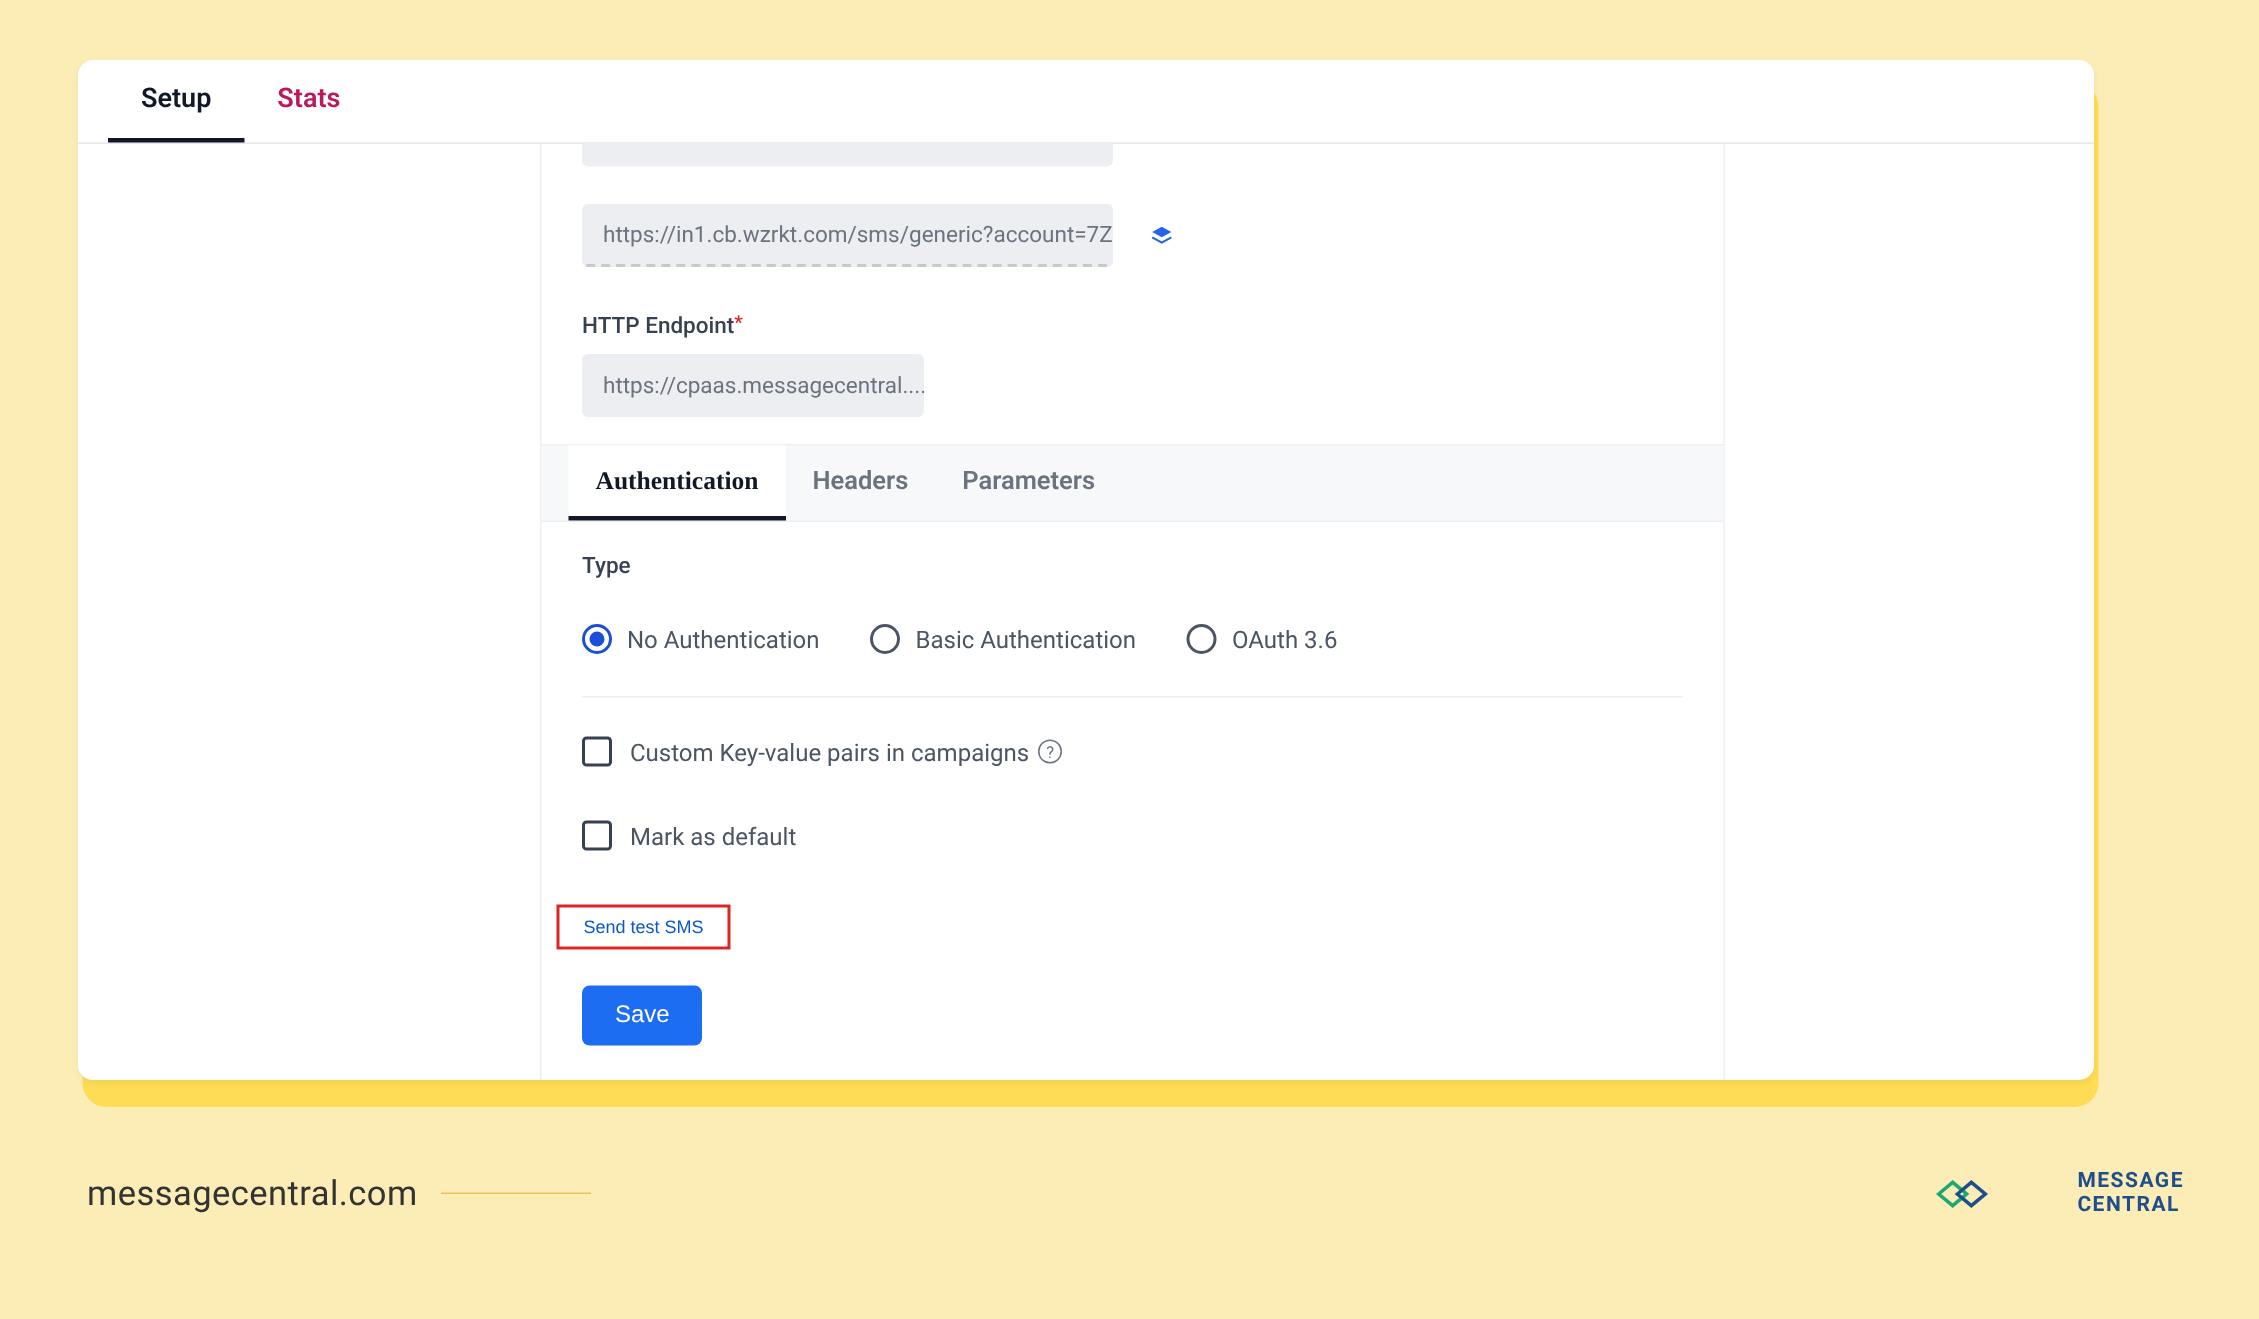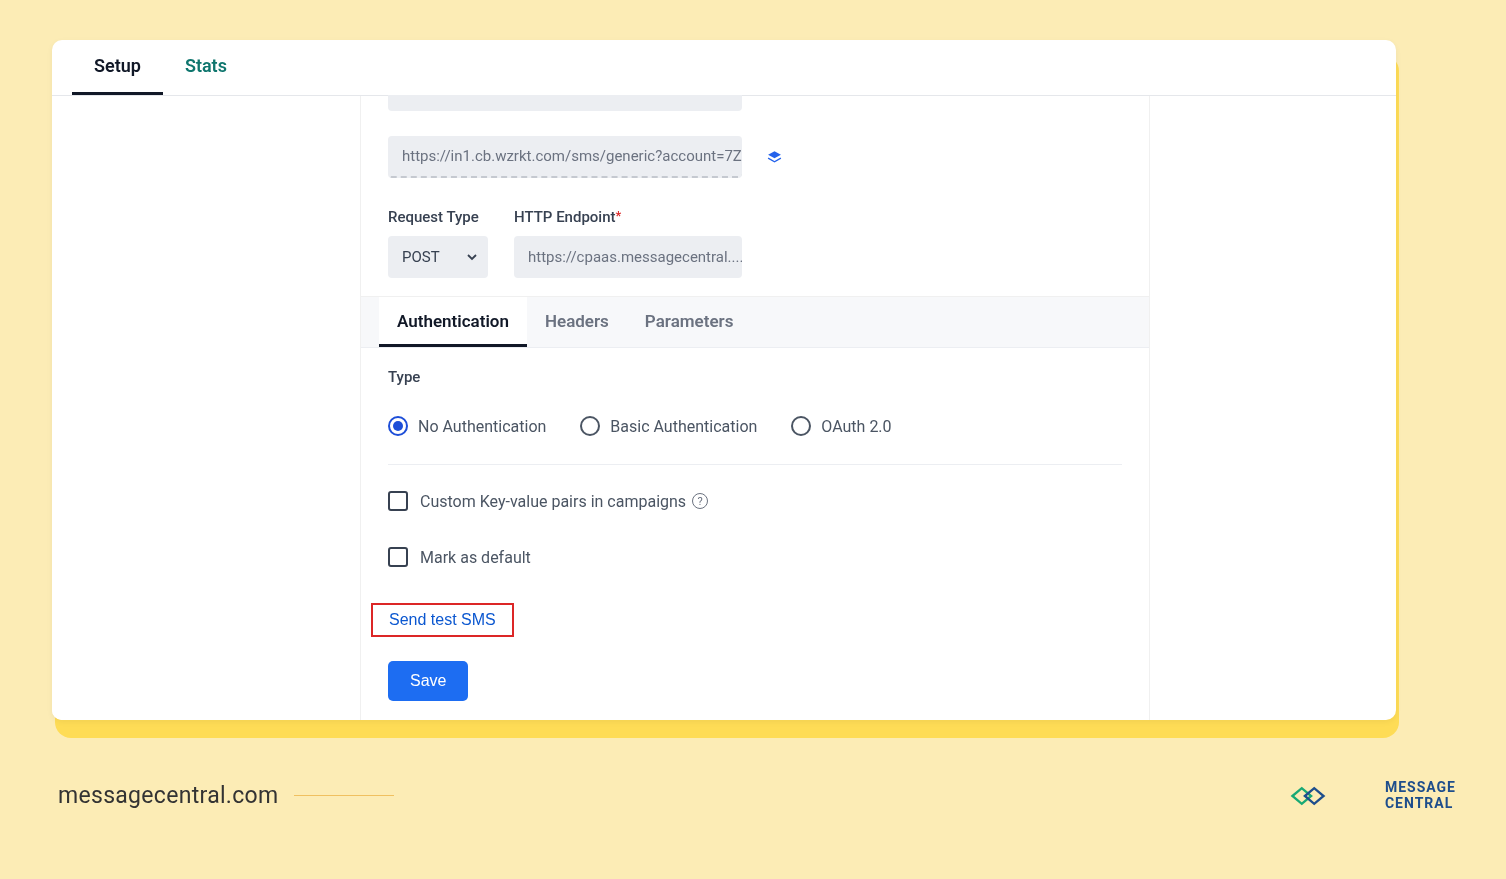--- a/index.html
+++ b/index.html
@@ -35,21 +35,21 @@
     display: flex;
     border-bottom: 1px solid #e5e7eb;
     padding-left: 20px;
     height: 56px;
     align-items: flex-end;
   }
   .top-tab {
     padding: 15px 22px 16px 22px;
     font-size: 18px;
     font-weight: 600;
-    color: #0f766e;
+    color: #be185d;
     cursor: pointer;
     border-bottom: 3px solid transparent;
   }
   .top-tab.active {
     color: #111827;
     border-bottom: 3px solid #111827;
   }
   .content-area {
     display: flex;
     height: calc(100% - 56px);
@@ -173,20 +173,21 @@
     color: #6b7280;
     cursor: pointer;
     border-bottom: 3px solid transparent;
     display: flex;
     align-items: center;
   }
   .sub-tab.active {
     color: #111827;
     border-bottom: 3px solid #111827;
     background: #fff;
+    font-family: Liberation Serif, serif;
   }
   .auth-body {
     padding: 20px 27px 10px 27px;
   }
   .radio-row {
     display: flex;
     gap: 34px;
     margin-top: 30px;
     margin-bottom: 28px;
     align-items: center;
@@ -253,21 +254,21 @@
     display: inline-flex;
     align-items: center;
     justify-content: center;
     font-size: 11px;
     color: #6b7280;
   }
   .send-test-btn {
     border: 2px solid #dc2626;
     background: #fff;
     color: #0b57d0;
-    font-size: 16px;
+    font-size: 12px;
     padding: 6px 16px;
     margin-left: -17px;
     font-weight: 400;
     cursor: pointer;
     margin-bottom: 24px;
     display: inline-block;
   }
   .save-btn {
     background: #1d6df2;
     color: #fff;
@@ -340,29 +341,20 @@
 
         <div class="callback-row">
           <div class="callback-input">https://in1.cb.wzrkt.com/sms/generic?account=7Z...</div>
           <svg class="copy-icon" viewBox="0 0 24 24" fill="none">
             <path d="M3 8 L12 3 L21 8 L12 13 Z" fill="#2563eb"></path>
             <path d="M3 13 L12 18 L21 13" stroke="#2563eb" stroke-width="2" fill="none"></path>
           </svg>
         </div>
 
         <div class="row-two">
-          <div>
-            <label class="field-label">Request Type</label>
-            <div class="request-select">
-              <span>POST</span>
-              <svg class="chevron" viewBox="0 0 12 12">
-                <path d="M2 4 L6 8 L10 4" stroke="#374151" stroke-width="1.8" fill="none"></path>
-              </svg>
-            </div>
-          </div>
           <div>
             <label class="field-label">
               <span>HTTP Endpoint</span><span class="required">*</span>
             </label>
             <div class="endpoint-input">https://cpaas.messagecentral....</div>
           </div>
         </div>
       </div>
 
       <div class="sub-tabs-bar">
@@ -380,21 +372,21 @@
                 <div class="radio-dot"></div>
               </div>
             <span class="radio-label">No Authentication</span>
           </div>
           <div class="radio-item">
             <div class="radio-circle unselected"></div>
             <span class="radio-label">Basic Authentication</span>
           </div>
           <div class="radio-item">
             <div class="radio-circle unselected"></div>
-            <span class="radio-label">OAuth 2.0</span>
+            <span class="radio-label">OAuth 3.6</span>
           </div>
         </div>
 
         <div class="divider"></div>
 
         <div class="check-row">
           <div class="checkbox"></div>
           <span class="check-label">
             <span>Custom Key-value pairs in campaigns</span>
             <span class="help-icon">?</span>

